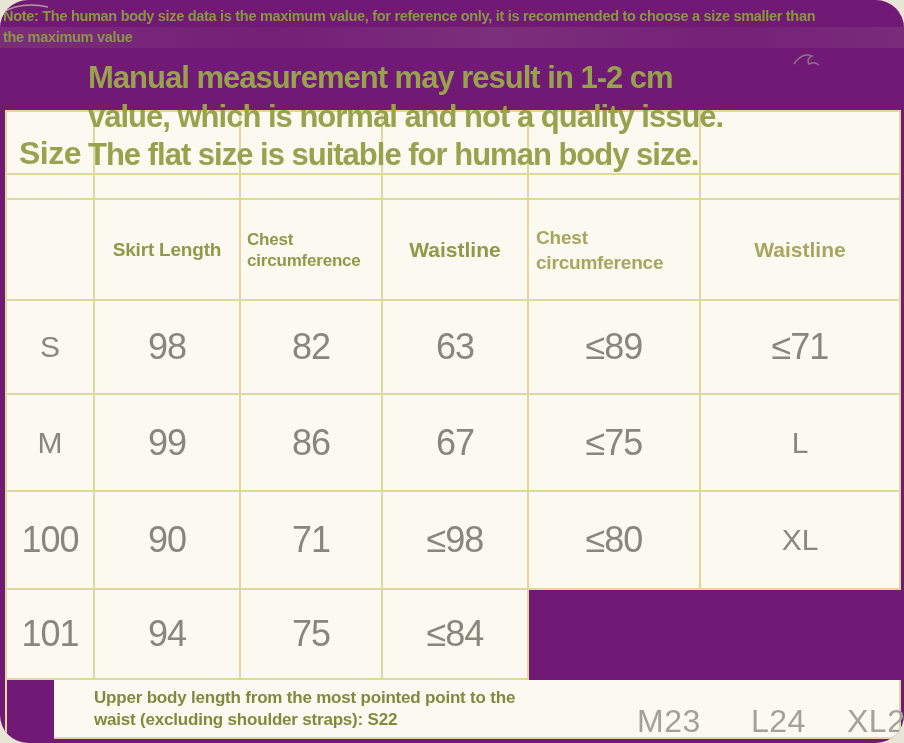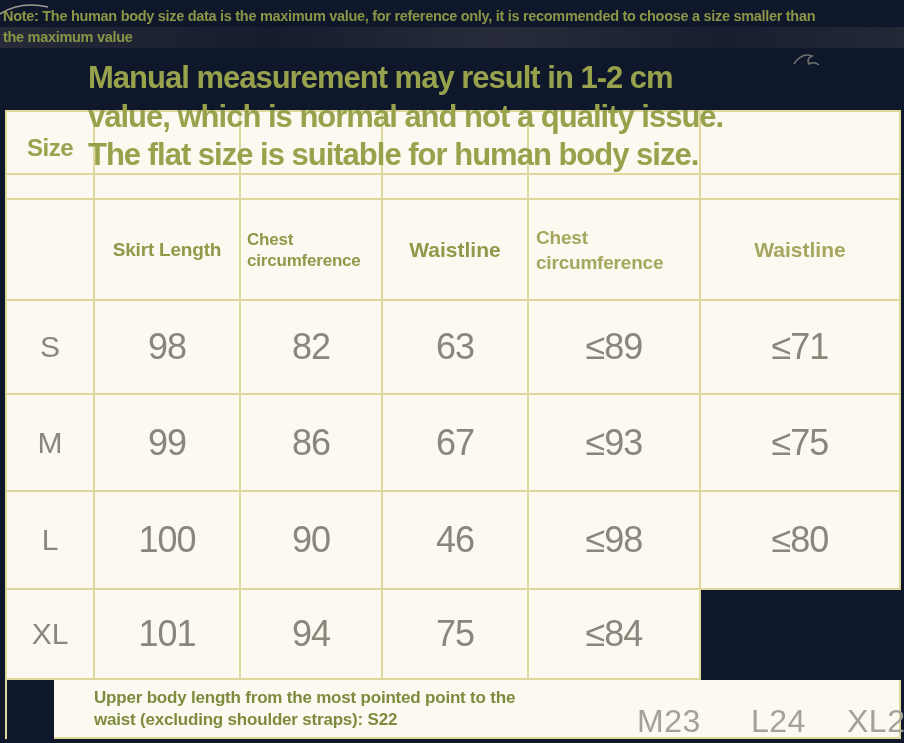--- a/index.html
+++ b/index.html
@@ -1,19 +1,20 @@
 <!DOCTYPE html>
 <html><head>
 <meta charset="utf-8">
 <style>
   html,body{margin:0;padding:0;background:#e8e4d6;}
   .canvas{
     position:relative;width:904px;height:743px;overflow:hidden;
-    background:#0f172a;
+    background:#701a75;
     font-family:"Liberation Sans",sans-serif;
+    border-radius:28px;
   }
   
   .texture-band{
     position:absolute;left:0;top:27px;width:904px;height:21px;
     background:linear-gradient(90deg,
       rgba(203,183,164,.20), rgba(203,183,164,.06) 30%,
       rgba(203,183,164,.22) 55%, rgba(203,183,164,.08) 80%,
       rgba(203,183,164,.18));
     opacity:.6;
   }
@@ -34,22 +35,22 @@
     grid-template-rows:63px 25px 101px 94px 97px 98px 90px 59px;
     border-top:2px solid #ded89c;border-left:2px solid #ded89c;
   }
   .cell{
     box-sizing:border-box;background:#fbf9f0;
     border-right:2px solid #ded89c;border-bottom:2px solid #ded89c;
     display:flex;align-items:center;justify-content:center;
   }
   .corner{
     align-items:flex-end;justify-content:center;
-    color:#9aa24e;font-weight:bold;font-size:24px;letter-spacing:-0.5px;
-    padding-bottom:11px;
+    color:#9aa24e;font-weight:bold;font-size:32px;letter-spacing:-0.5px;
+    padding-bottom:1px;
   }
   .hdr{font-weight:bold;color:#8e9a49;}
   .hdr-skirt{font-size:19px;letter-spacing:-0.2px;}
   .hdr-wrap{justify-content:flex-start;align-items:center;text-align:left;
     padding-left:6px;font-size:17px;line-height:21px;letter-spacing:-0.2px;}
   .hdr-wrap.right{font-size:19px;line-height:25px;color:#a6a75f;padding-left:7px;}
   .hdr-waist{font-size:21px;}
   .hdr-waist.right{color:#a6a75f;}
   .rowlabel{color:#87877b;font-size:30px;font-weight:400;}
   .val{color:#87877b;font-size:36px;font-weight:400;letter-spacing:-1px;}
@@ -117,27 +118,26 @@
     <div class="cell val">98</div>
     <div class="cell val">82</div>
     <div class="cell val">63</div>
     <div class="cell val">≤89</div>
     <div class="cell val">≤71</div>
 
     <div class="cell rowlabel">M</div>
     <div class="cell val">99</div>
     <div class="cell val">86</div>
     <div class="cell val">67</div>
-    <div class="cell val">≤93</div>
     <div class="cell val">≤75</div>
 
     <div class="cell rowlabel">L</div>
     <div class="cell val">100</div>
     <div class="cell val">90</div>
-    <div class="cell val">46</div>
+    <div class="cell val">71</div>
     <div class="cell val">≤98</div>
     <div class="cell val">≤80</div>
 
     <div class="cell rowlabel">XL</div>
     <div class="cell val">101</div>
     <div class="cell val">94</div>
     <div class="cell val">75</div>
     <div class="cell val">≤84</div>
 
     <div class="cell footer-cell">

